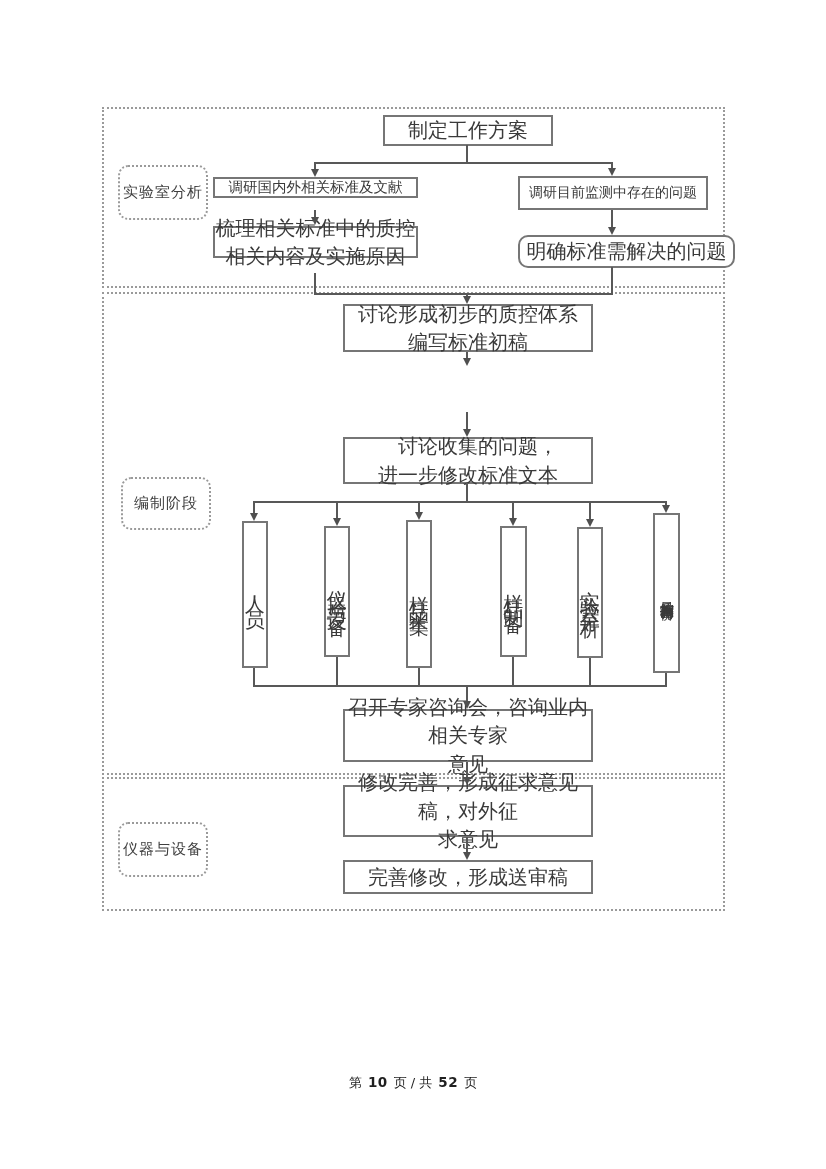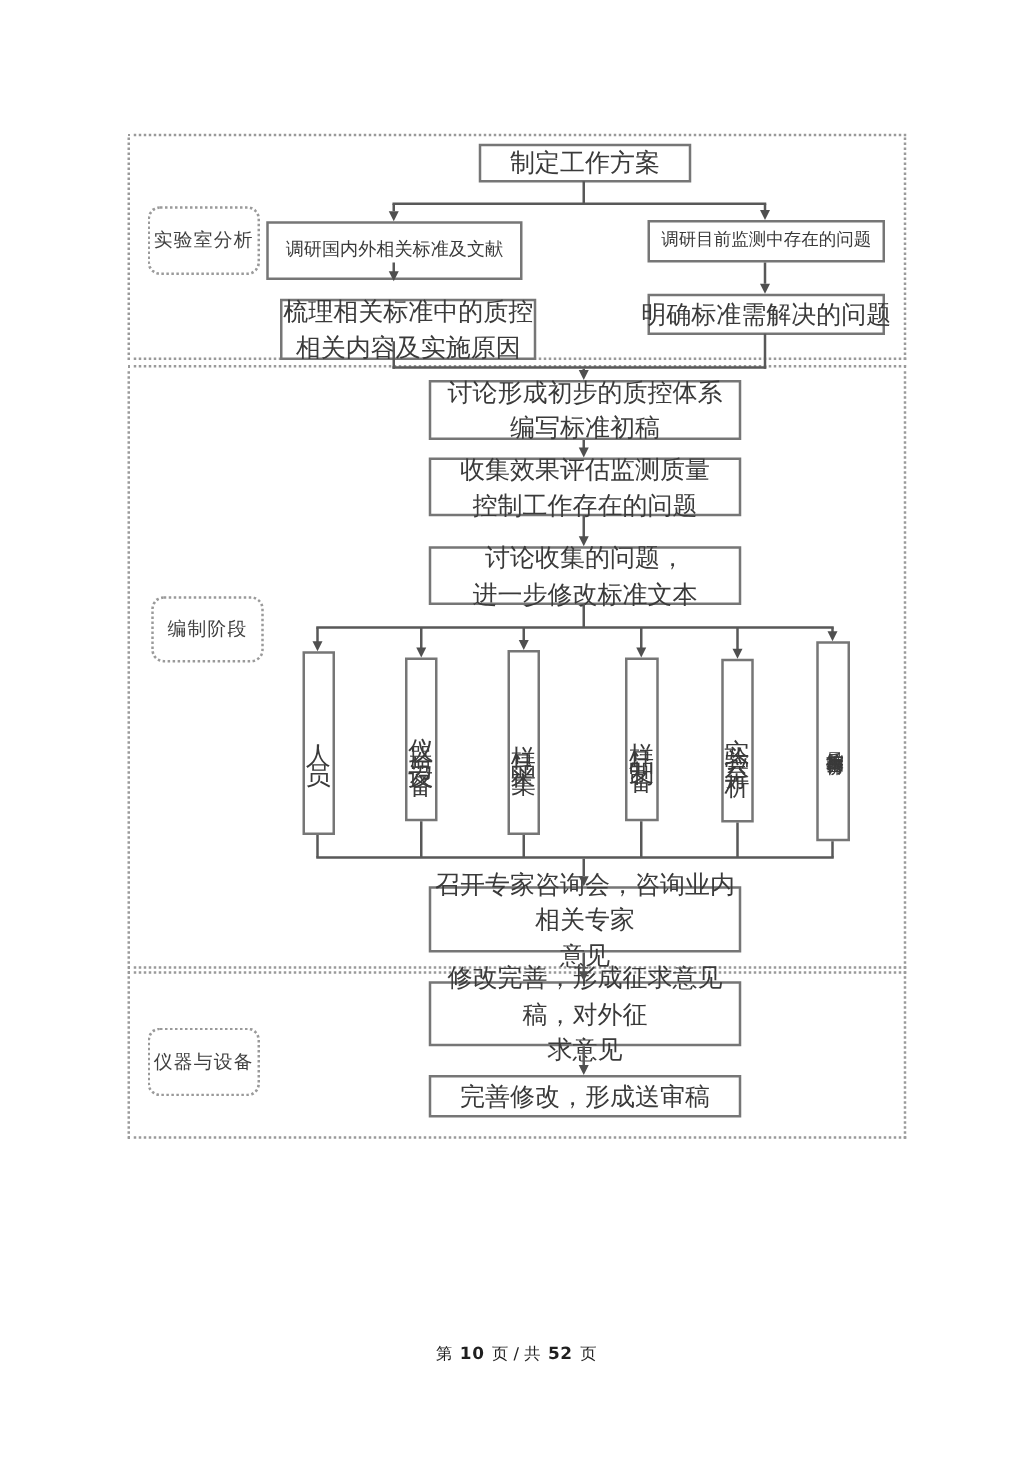--- a/index.html
+++ b/index.html
@@ -61,30 +61,28 @@
     <span>实验室分析</span>
   </div>
   <div class="phase" style="left:121px;top:477px;width:90px;height:53px;">
     <span>编制阶段</span>
   </div>
   <div class="phase" style="left:118px;top:822px;width:90px;height:55px;">
     <span>仪器与设备</span>
   </div>
 
   <div class="box nowrap" style="left:383px;top:115px;width:170px;height:31px;">制定工作方案</div>
-  <div class="box nowrap" style="left:213px;top:177px;width:205px;height:47px;font-size:14.5px;">调研国内外相关标准及文献</div>
+  <div class="box nowrap" style="left:213px;top:177px;width:205px;height:21px;font-size:14.5px;">调研国内外相关标准及文献</div>
   <div class="box nowrap" style="left:518px;top:176px;width:190px;height:34px;font-size:14px;">调研目前监测中存在的问题</div>
-  <div class="box" style="left:213px;top:239px;width:205px;height:49px;margin-left:11px;">梳理相关标准中的质控
+  <div class="box" style="left:213px;top:226px;width:205px;height:32px;">梳理相关标准中的质控
 相关内容及实施原因</div>
-  <div class="box nowrap" style="left:518px;top:235px;width:190px;height:33px;">明确标准需解决的问题</div>
+  <div class="box nowrap" style="left:518px;top:235px;width:217px;height:33px;border-radius:10px;">明确标准需解决的问题</div>
   <div class="box" style="left:343px;top:304px;width:250px;height:48px;">讨论形成初步的质控体系
 编写标准初稿</div>
-  <div class="box" style="left:343px;top:366px;width:250px;height:47px;">收集效果评估监测质量
-控制工作存在的问题</div>
-  <div class="box" style="left:343px;top:437px;width:250px;height:47px;">讨论收集的问题，
+  <div class="box" style="left:343px;top:437px;width:250px;height:47px;text-align:right;">讨论收集的问题，
 进一步修改标准文本</div>
 
   <div class="box vbox sp-xl" style="left:242px;top:521px;width:26px;height:147px;">人员</div>
   <div class="box vbox" style="left:324px;top:526px;width:26px;height:131px;">仪器与设备</div>
   <div class="box vbox" style="left:406px;top:520px;width:26px;height:148px;">样品采集</div>
   <div class="box vbox" style="left:500px;top:526px;width:27px;height:131px;">样品制备</div>
   <div class="box vbox" style="left:577px;top:527px;width:26px;height:131px;">实验室分析</div>
   <div class="box vbox sp-sm" style="left:653px;top:513px;width:27px;height:160px;">质量控制报告与评价</div>
 
   <div class="box" style="left:343px;top:709px;width:250px;height:53px;">召开专家咨询会，咨询业内相关专家

